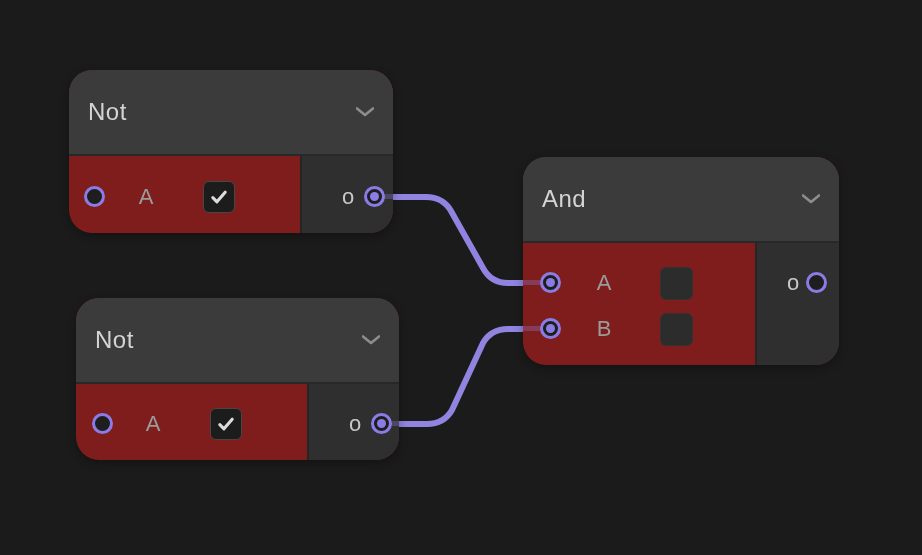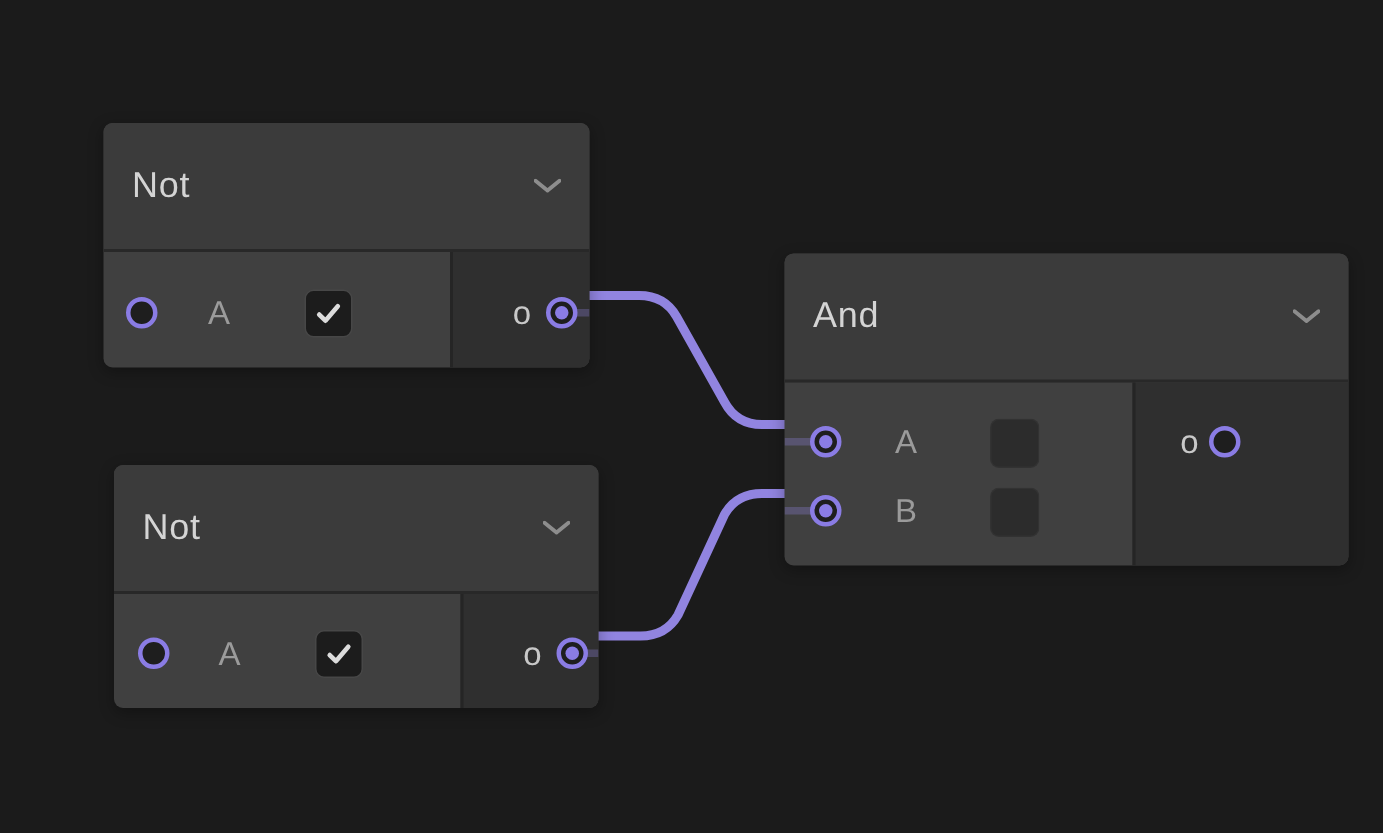--- a/index.html
+++ b/index.html
@@ -3,22 +3,22 @@
 <meta charset="utf-8">
 <style>
   html,body{margin:0;padding:0;}
   body{
     width:922px;height:555px;position:relative;overflow:hidden;
     background:#1b1b1b;
     font-family:"Liberation Sans","DejaVu Sans",sans-serif;
   }
   #wire-layer{position:absolute;left:0;top:0;z-index:1;pointer-events:none;}
   .node{
-    position:absolute;z-index:2;background:#404040;border-radius:6px;
-    box-shadow:0 3px 10px rgba(0,0,0,0.30);overflow:hidden;margin-top:12px;
+    position:absolute;z-index:2;background:#7f1d1d;border-radius:23px;
+    box-shadow:0 3px 10px rgba(0,0,0,0.30);overflow:hidden;
   }
   .node-header{
     position:absolute;left:0;top:0;right:0;height:86px;background:#3b3b3b;
     border-bottom:2px solid #282828;box-sizing:border-box;
   }
   .node-title{
     position:absolute;left:19px;top:42px;transform:translateY(-50%);
     font-size:24px;color:#d4d4d4;letter-spacing:0.5px;white-space:nowrap;
   }
   .chevron{position:absolute;right:19px;top:50%;transform:translateY(-50%);}
@@ -95,21 +95,21 @@
     <svg width="22" height="22" viewBox="0 0 32 32">
       <polyline points="7,17 13,23 25,9" fill="none" stroke="#dcdcdc" stroke-width="4.5" stroke-linecap="round" stroke-linejoin="round"></polyline>
     </svg>
   </div>
   <span class="row-label out-label" style="left:279px;top:126px">o</span>
   <div class="port" style="left:295px;top:115px">
       <span class="port-dot"></span>
     </div>
 </div>
 
-<div class="node" style="left:523px;top:157px;width:376px;height:208px">
+<div class="node" style="left:523px;top:157px;width:316px;height:208px">
   <div class="node-header">
     <span class="node-title">And</span>
     <svg class="chevron" width="18" height="10" viewBox="0 0 18 10">
       <polyline points="1,1.5 9,8 17,1.5" fill="none" stroke="#8d8d8d" stroke-width="2.6" stroke-linecap="round" stroke-linejoin="round"></polyline>
     </svg>
   </div>
   <div class="out-section" style="left:232px;right:0"></div>
   <div class="stub" style="left:0;top:123px;width:28px"></div>
   <div class="stub" style="left:0;top:169px;width:28px"></div>
   <div class="port" style="left:17px;top:115px">

